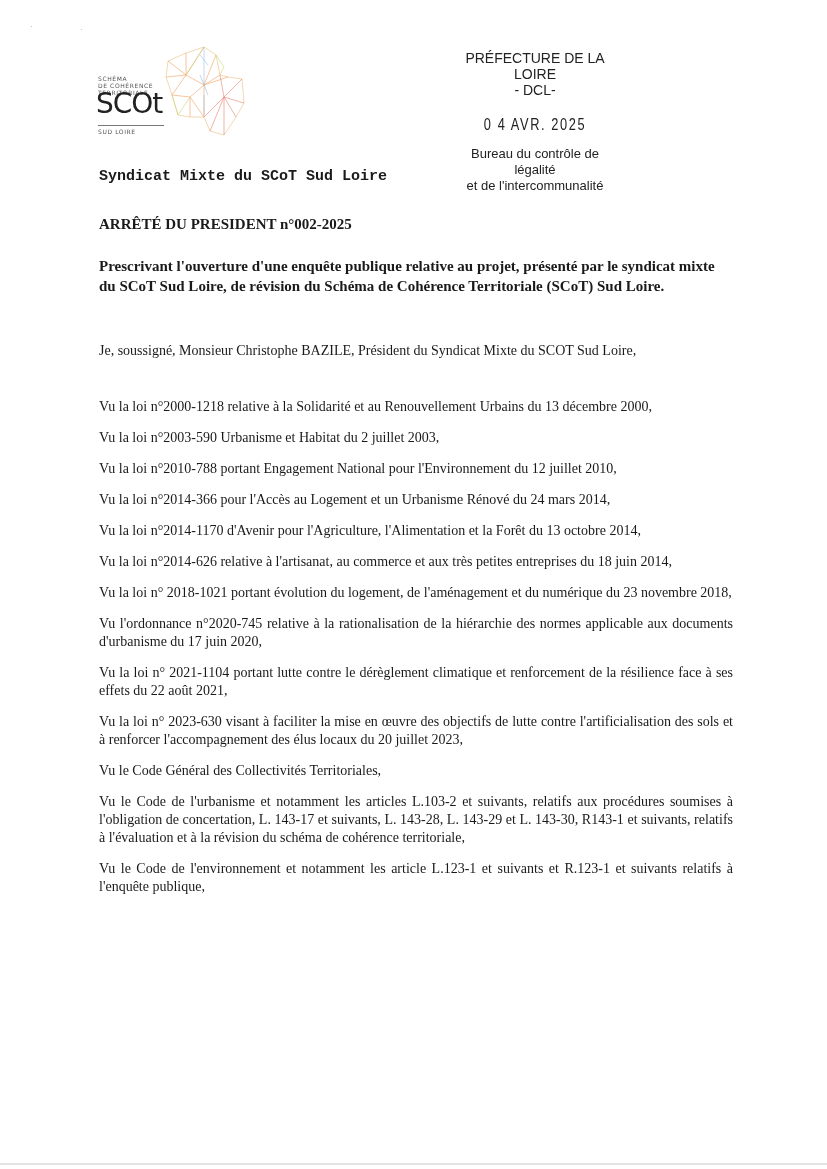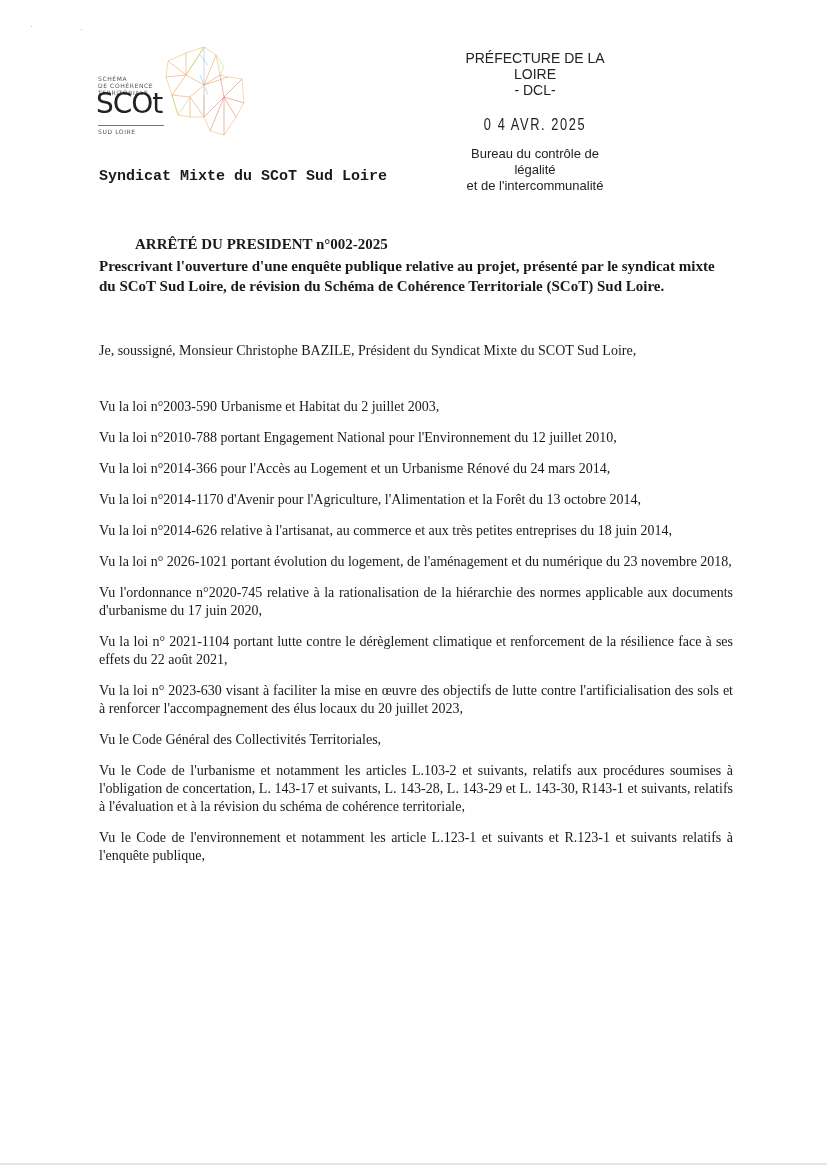--- a/index.html
+++ b/index.html
@@ -18,21 +18,21 @@
       font-size: 6px; color: #555; letter-spacing: 0.6px; }
     .logo-map { position: absolute; left: 66px; top: 0; width: 82px; height: 92px; }
     .org-name { position: absolute; left: 99px; top: 168px; font-weight: bold; font-size: 15px; font-family: Liberation Mono, monospace; }
     .stamp { position: absolute; left: 455px; top: 50px; width: 160px; text-align: center;
       font-family: "Liberation Sans", sans-serif; color: #222; }
     .stamp .l1 { font-size: 14px; line-height: 16px; }
     .stamp .l2 { font-size: 14px; line-height: 16px; }
     .stamp .date { font-family: "Liberation Sans Narrow", "Liberation Sans", sans-serif; font-size: 16px;
       margin-top: 18px; letter-spacing: 2px; transform: scaleX(0.8); }
     .stamp .bureau { font-size: 13px; line-height: 16px; margin-top: 12px; }
-    .title { position: absolute; left: 99px; top: 236px; font-weight: bold; font-size: 15px; margin-left: 36px; }
+    .title { position: absolute; left: 99px; top: 216px; font-weight: bold; font-size: 15px; }
     .subtitle { position: absolute; left: 99px; top: 256px; width: 630px; font-weight: bold;
       font-size: 15px; line-height: 20px; }
     .intro { position: absolute; left: 99px; top: 343px; font-size: 14px; }
     .body { position: absolute; left: 99px; top: 398px; width: 634px; font-size: 14px; line-height: 18px; }
     .body p { margin: 0 0 13px 0; text-align: justify; }
     .bottom-rule { position: absolute; left: 0; top: 1163px; width: 827px; height: 2px; background: #e4e4e4; }
   </style>
 </head>
 <body>
 
@@ -72,26 +72,27 @@
       <div>et de l'intercommunalité</div>
     </div>
   </div>
 
   <div class="title">ARRÊTÉ DU PRESIDENT n°002-2025</div>
   <div class="subtitle">Prescrivant l'ouverture d'une enquête publique relative au projet, présenté par le syndicat mixte du SCoT Sud Loire, de révision du Schéma de Cohérence Territoriale (SCoT) Sud Loire.</div>
 
   <div class="intro">Je, soussigné, Monsieur Christophe BAZILE, Président du Syndicat Mixte du SCOT Sud Loire,</div>
 
   <div class="body">
+    <p>Vu la loi n°2000-1218 relative à la Solidarité et au Renouvellement Urbains du 13 décembre 2000,</p>
     <p>Vu la loi n°2003-590 Urbanisme et Habitat du 2 juillet 2003,</p>
     <p>Vu la loi n°2010-788 portant Engagement National pour l'Environnement du 12 juillet 2010,</p>
     <p>Vu la loi n°2014-366 pour l'Accès au Logement et un Urbanisme Rénové du 24 mars 2014,</p>
     <p>Vu la loi n°2014-1170 d'Avenir pour l'Agriculture, l'Alimentation et la Forêt du 13 octobre 2014,</p>
     <p>Vu la loi n°2014-626 relative à l'artisanat, au commerce et aux très petites entreprises du 18 juin 2014,</p>
-    <p>Vu la loi n° 2026-1021 portant évolution du logement, de l'aménagement et du numérique du 23 novembre 2018,</p>
+    <p>Vu la loi n° 2018-1021 portant évolution du logement, de l'aménagement et du numérique du 23 novembre 2018,</p>
     <p>Vu l'ordonnance n°2020-745 relative à la rationalisation de la hiérarchie des normes applicable aux documents d'urbanisme du 17 juin 2020,</p>
     <p>Vu la loi n° 2021-1104 portant lutte contre le dérèglement climatique et renforcement de la résilience face à ses effets du 22 août 2021,</p>
     <p>Vu la loi n° 2023-630 visant à faciliter la mise en œuvre des objectifs de lutte contre l'artificialisation des sols et à renforcer l'accompagnement des élus locaux du 20 juillet 2023,</p>
     <p>Vu le Code Général des Collectivités Territoriales,</p>
     <p>Vu le Code de l'urbanisme et notamment les articles L.103-2 et suivants, relatifs aux procédures soumises à l'obligation de concertation, L. 143-17 et suivants, L. 143-28, L. 143-29 et L. 143-30, R143-1 et suivants, relatifs à l'évaluation et à la révision du schéma de cohérence territoriale,</p>
     <p>Vu le Code de l'environnement et notamment les article L.123-1 et suivants et R.123-1 et suivants relatifs à l'enquête publique,</p>
   </div>
 
   <div class="bottom-rule"></div>
 </div>

